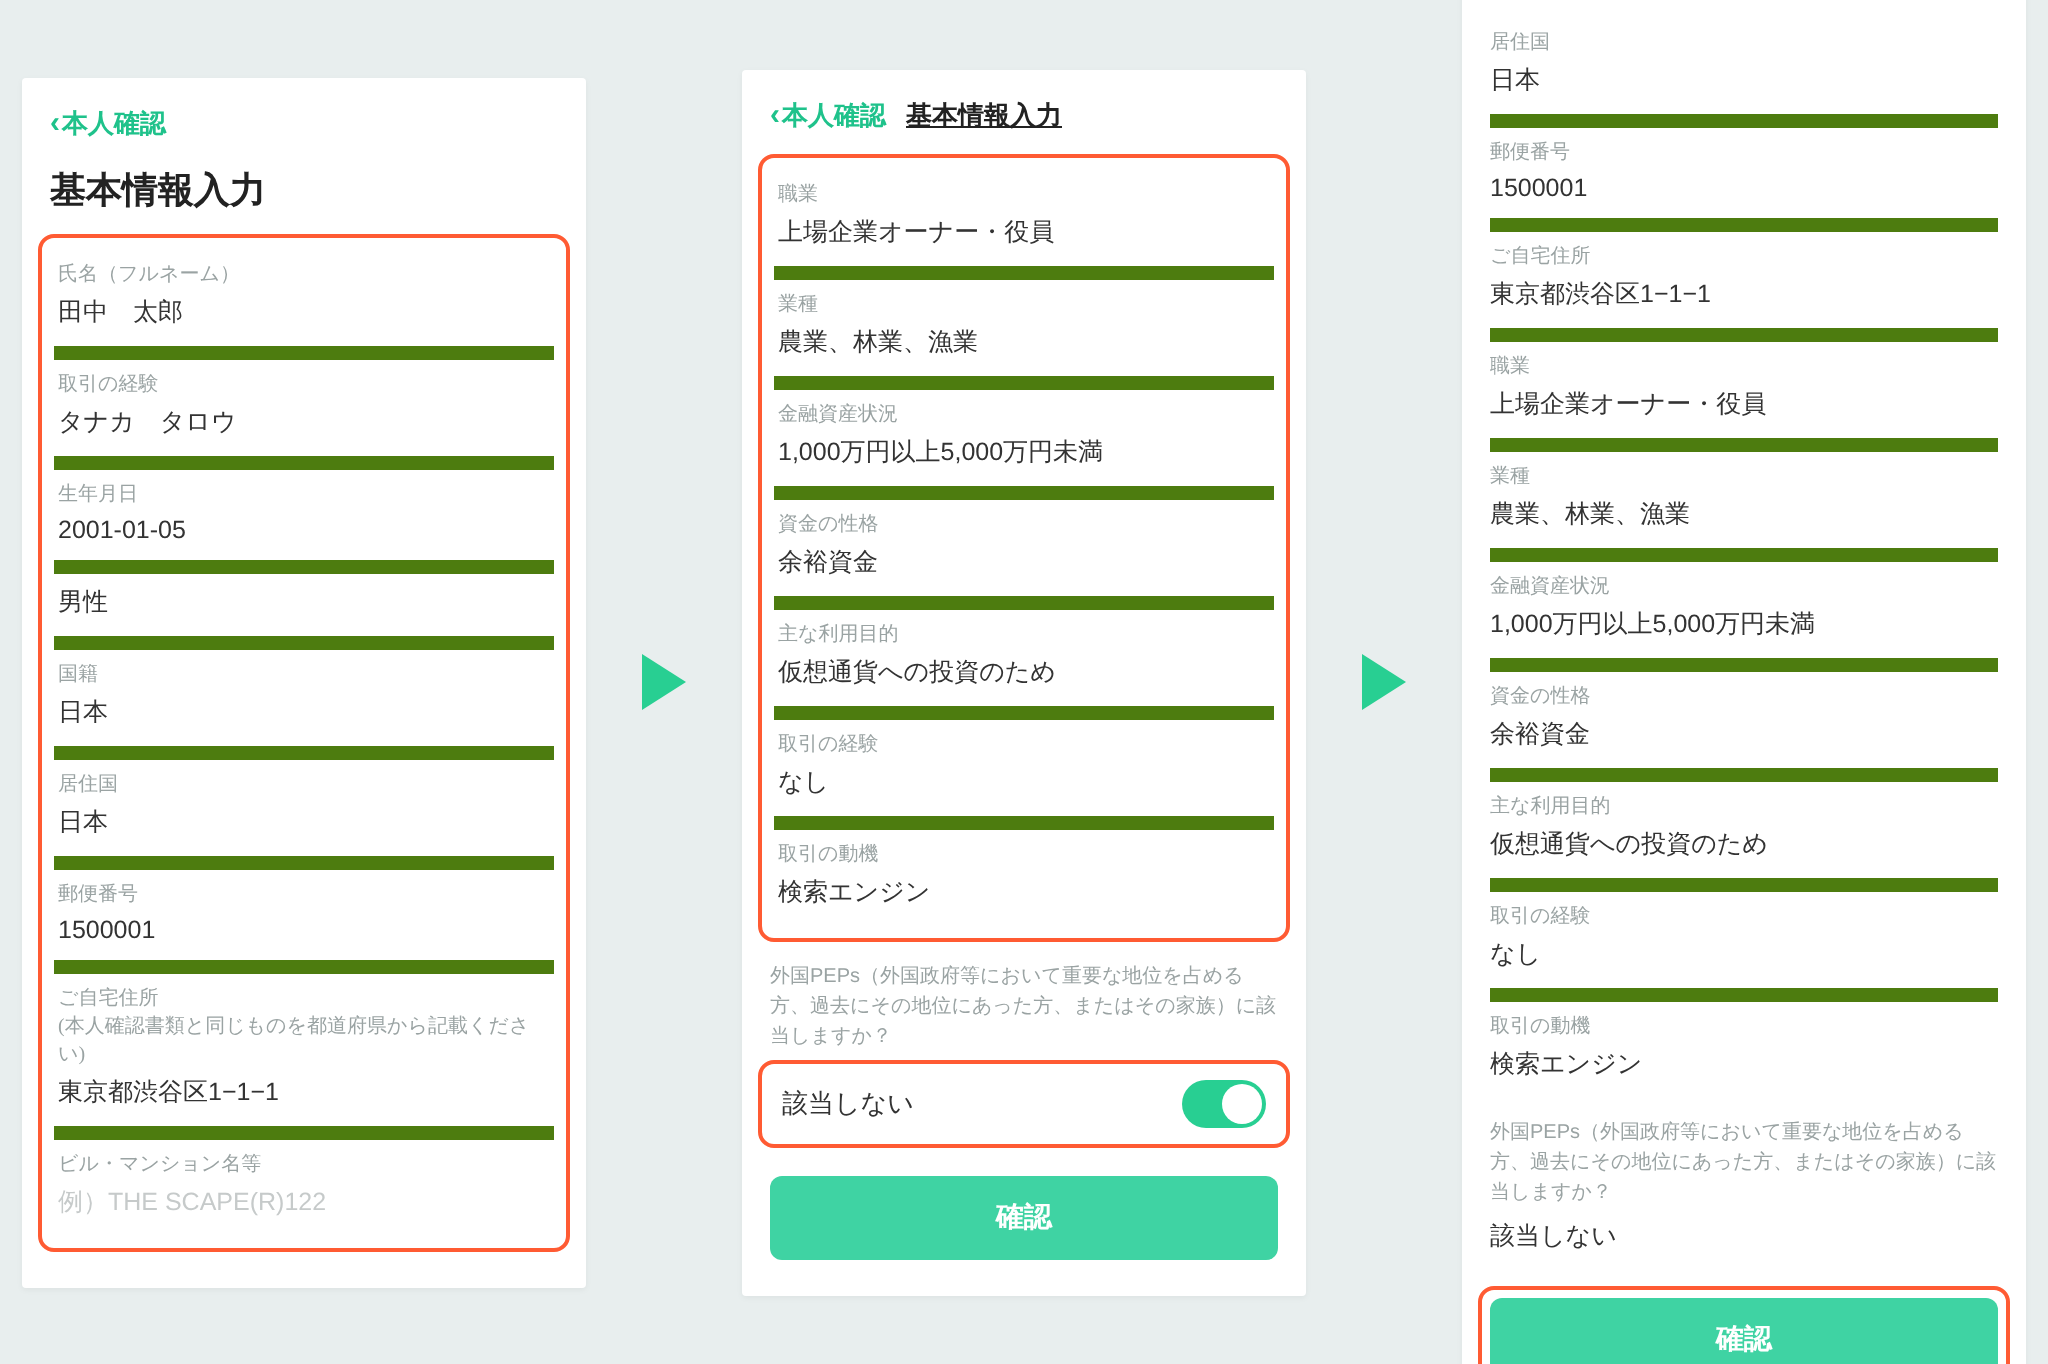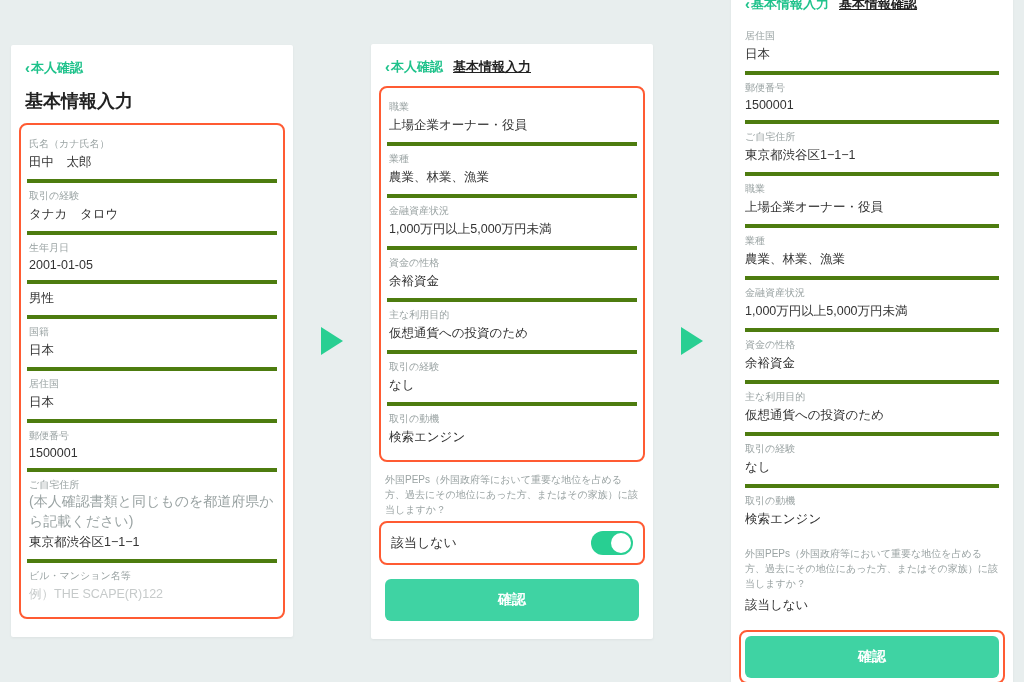--- a/index.html
+++ b/index.html
@@ -47,34 +47,35 @@
     padding: 2px 14px 10px 14px;
     color: #222;
   }
   .highlight-box {
     border: 2px solid #ff5b33;
     border-radius: 8px;
     margin: 0 8px;
     padding: 6px 6px;
   }
   .field {
-    border-bottom: 4px solid #4d7c0f;
+    border-bottom: 7px solid #4d7c0f;
     padding: 6px 2px 8px 2px;
   }
   .field:last-child { border-bottom: none; }
   .field .lbl {
     font-size: 10px;
     color: #9aa3a3;
     line-height: 1.4;
     margin-bottom: 3px;
   }
   .field .sublbl {
-    font-size: 14px;
+    font-size: 10px;
     color: #9aa3a3;
     display: block;
+    font-family: Liberation Serif, serif;
   }
   .field .val {
     font-size: 12.5px;
     color: #333;
   }
   .field .placeholder {
     font-size: 12.5px;
     color: #c6caca;
   }
   .plain-list { padding: 0 14px; }
@@ -143,21 +144,21 @@
   <div class="header">
     <span class="back">
       <span class="chev">‹</span>
       <span>本人確認</span>
     </span>
   </div>
   <div class="screen-title">基本情報入力</div>
   <div class="highlight-box">
     <div id="s1-fields">
         <div class="field">
-          <div class="lbl">氏名（カナ氏名）</div>
+          <div class="lbl">氏名（フルネーム）</div>
           <div class="val">田中　太郎</div>
         </div>
         <div class="field">
           <div class="lbl">取引の経験</div>
           <div class="val">タナカ　タロウ</div>
         </div>
         <div class="field">
           <div class="lbl">生年月日</div>
           <div class="val">2001-01-05</div>
         </div>

